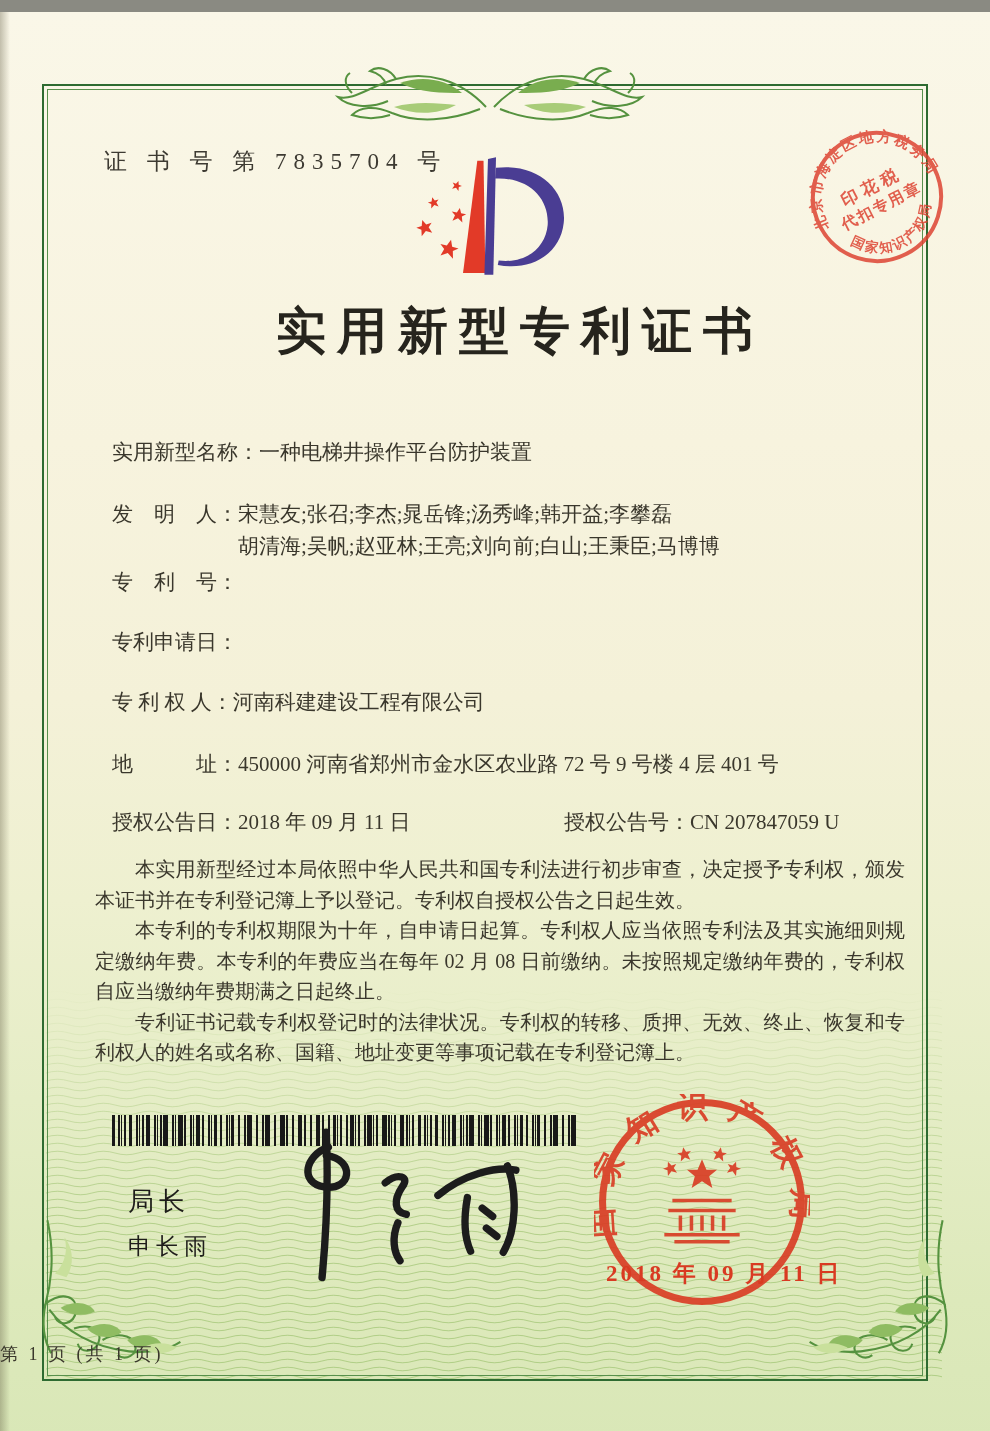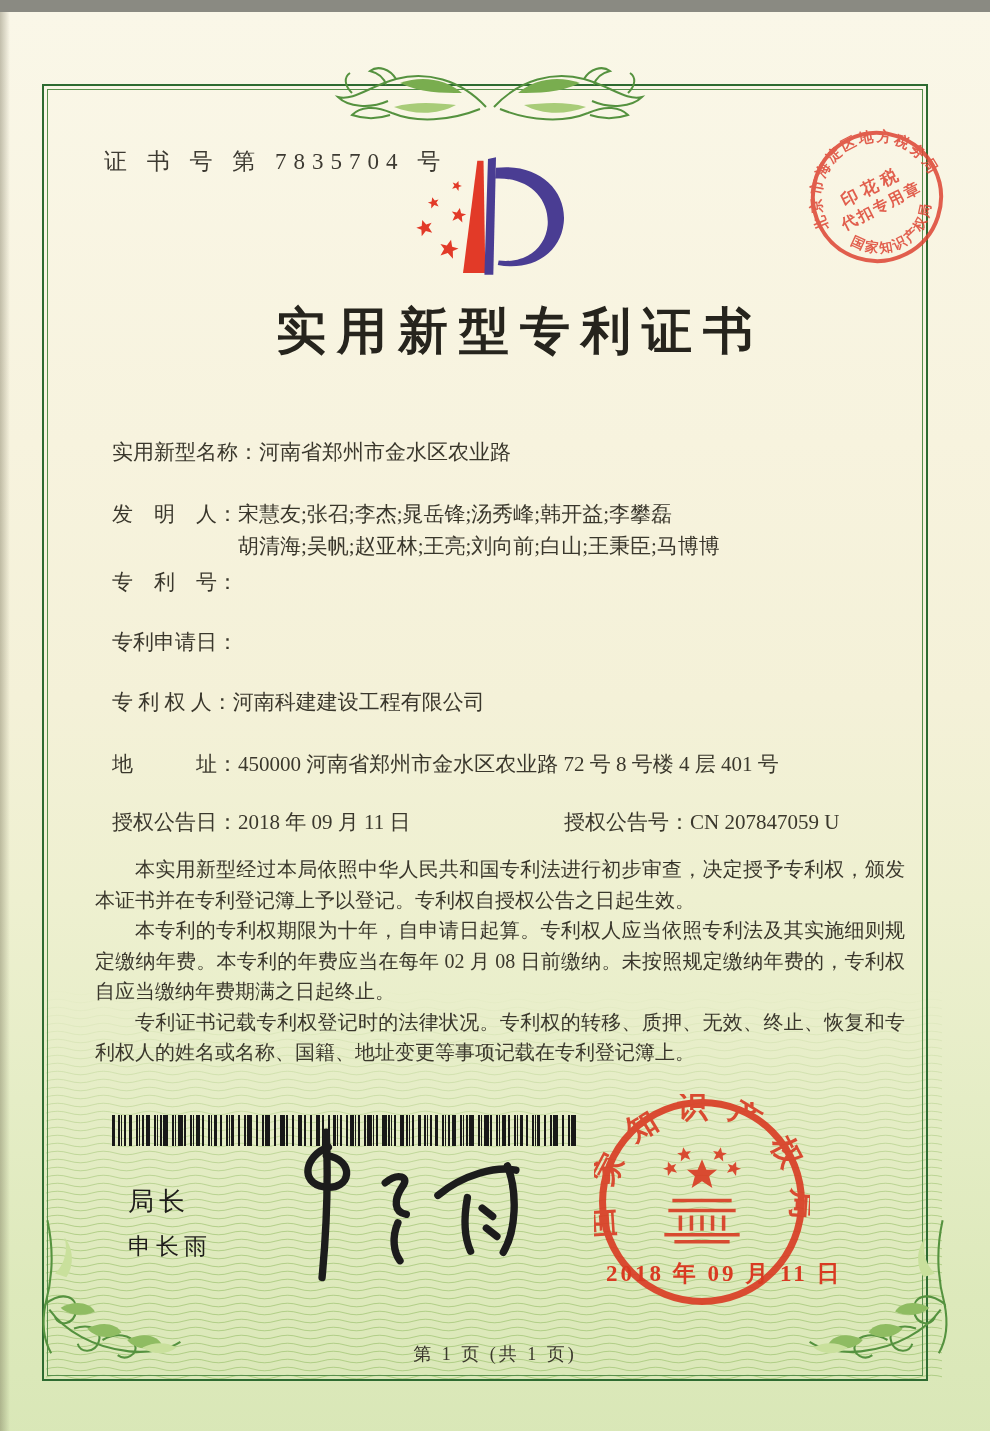--- a/index.html
+++ b/index.html
@@ -41,21 +41,21 @@
       repeating-linear-gradient(90deg,#181818 0 3px,transparent 3px 17px);}
   .sig-title{position:absolute;left:128px;top:1172px;font-size:26px;letter-spacing:5px;
     font-family:"Liberation Sans","DejaVu Sans",sans-serif;color:#1e1d1a;}
   .sig-name{position:absolute;left:128px;top:1219px;font-size:23px;letter-spacing:5px;
     font-family:"Liberation Sans","DejaVu Sans",sans-serif;color:#1e1d1a;}
   .signature{position:absolute;left:262px;top:1116px;width:276px;height:158px;}
   .seal-cnipa{position:absolute;left:594px;top:1082px;width:216px;height:216px;}
   .seal-date{position:absolute;left:606px;top:1246px;font-size:23px;font-weight:bold;
     letter-spacing:3px;color:#d93a22;z-index:6;}
   .seal-tax{position:absolute;left:792px;top:100px;width:170px;height:170px;transform:rotate(-27deg);}
-  .footer{position:absolute;left:0;top:1330px;width:100%;text-align:center;font-size:18px;
+  .footer{position:absolute;left:0;top:1330px;width:100%;text-align:left;font-size:18px;
     letter-spacing:3px;color:#3a372c;}
   .orn{position:absolute;pointer-events:none;}
   .orn-top{left:330px;top:36px;width:320px;height:92px;}
   .orn-bl{left:36px;top:1204px;width:152px;height:172px;}
   .orn-br{left:802px;top:1204px;width:152px;height:172px;transform:scaleX(-1);}
 </style>
 </head>
 <body>
 
 <svg width="0" height="0" style="position:absolute" aria-hidden="true">
@@ -127,40 +127,40 @@
       <path d="M101,12 L110,10 L107,142 L97,142 Z"></path>
       <path d="M110,22 C158,16 190,48 186,84 C182,120 148,138 112,131 L113,126 C145,130 166,110 168,86 C170,56 146,32 109,34 Z"></path>
     </g>
   </svg>
 
   <div class="title">实用新型专利证书</div>
 
   <div class="fields">
     <div class="row row-name">
       <span class="lab">实用新型名称：</span>
-        <span class="val">河南省郑州市金水区农业路</span>
+        <span class="val">一种电梯井操作平台防护装置</span>
     </div>
     <div class="row row-inventors">
       <span class="lab">发　明　人：</span>
         <span class="val">宋慧友;张召;李杰;晁岳锋;汤秀峰;韩开益;李攀磊
 胡清海;吴帆;赵亚林;王亮;刘向前;白山;王秉臣;马博博</span>
     </div>
     <div class="row row-patno">
       <span class="lab">专　利　号：</span>
     </div>
     <div class="row row-filing">
       <span class="lab">专利申请日：</span>
     </div>
     <div class="row row-patentee">
       <span class="lab">专 利 权 人：</span>
         <span class="val">河南科建建设工程有限公司</span>
     </div>
     <div class="row row-address">
       <span class="lab">地　　　址：</span>
-        <span class="val">450000  河南省郑州市金水区农业路 72 号 8 号楼 4 层 401 号</span>
+        <span class="val">450000  河南省郑州市金水区农业路 72 号 9 号楼 4 层 401 号</span>
     </div>
     <div class="row row-grant">
       <span class="lab">授权公告日：</span>
         <span>2018 年 09 月 11 日</span>
       <span class="grant-no"><span class="lab">授权公告号：</span><span>CN 207847059 U</span></span>
     </div>
   </div>
 
   <div class="body-text">
     <p>本实用新型经过本局依照中华人民共和国专利法进行初步审查，决定授予专利权，颁发本证书并在专利登记簿上予以登记。专利权自授权公告之日起生效。</p>

